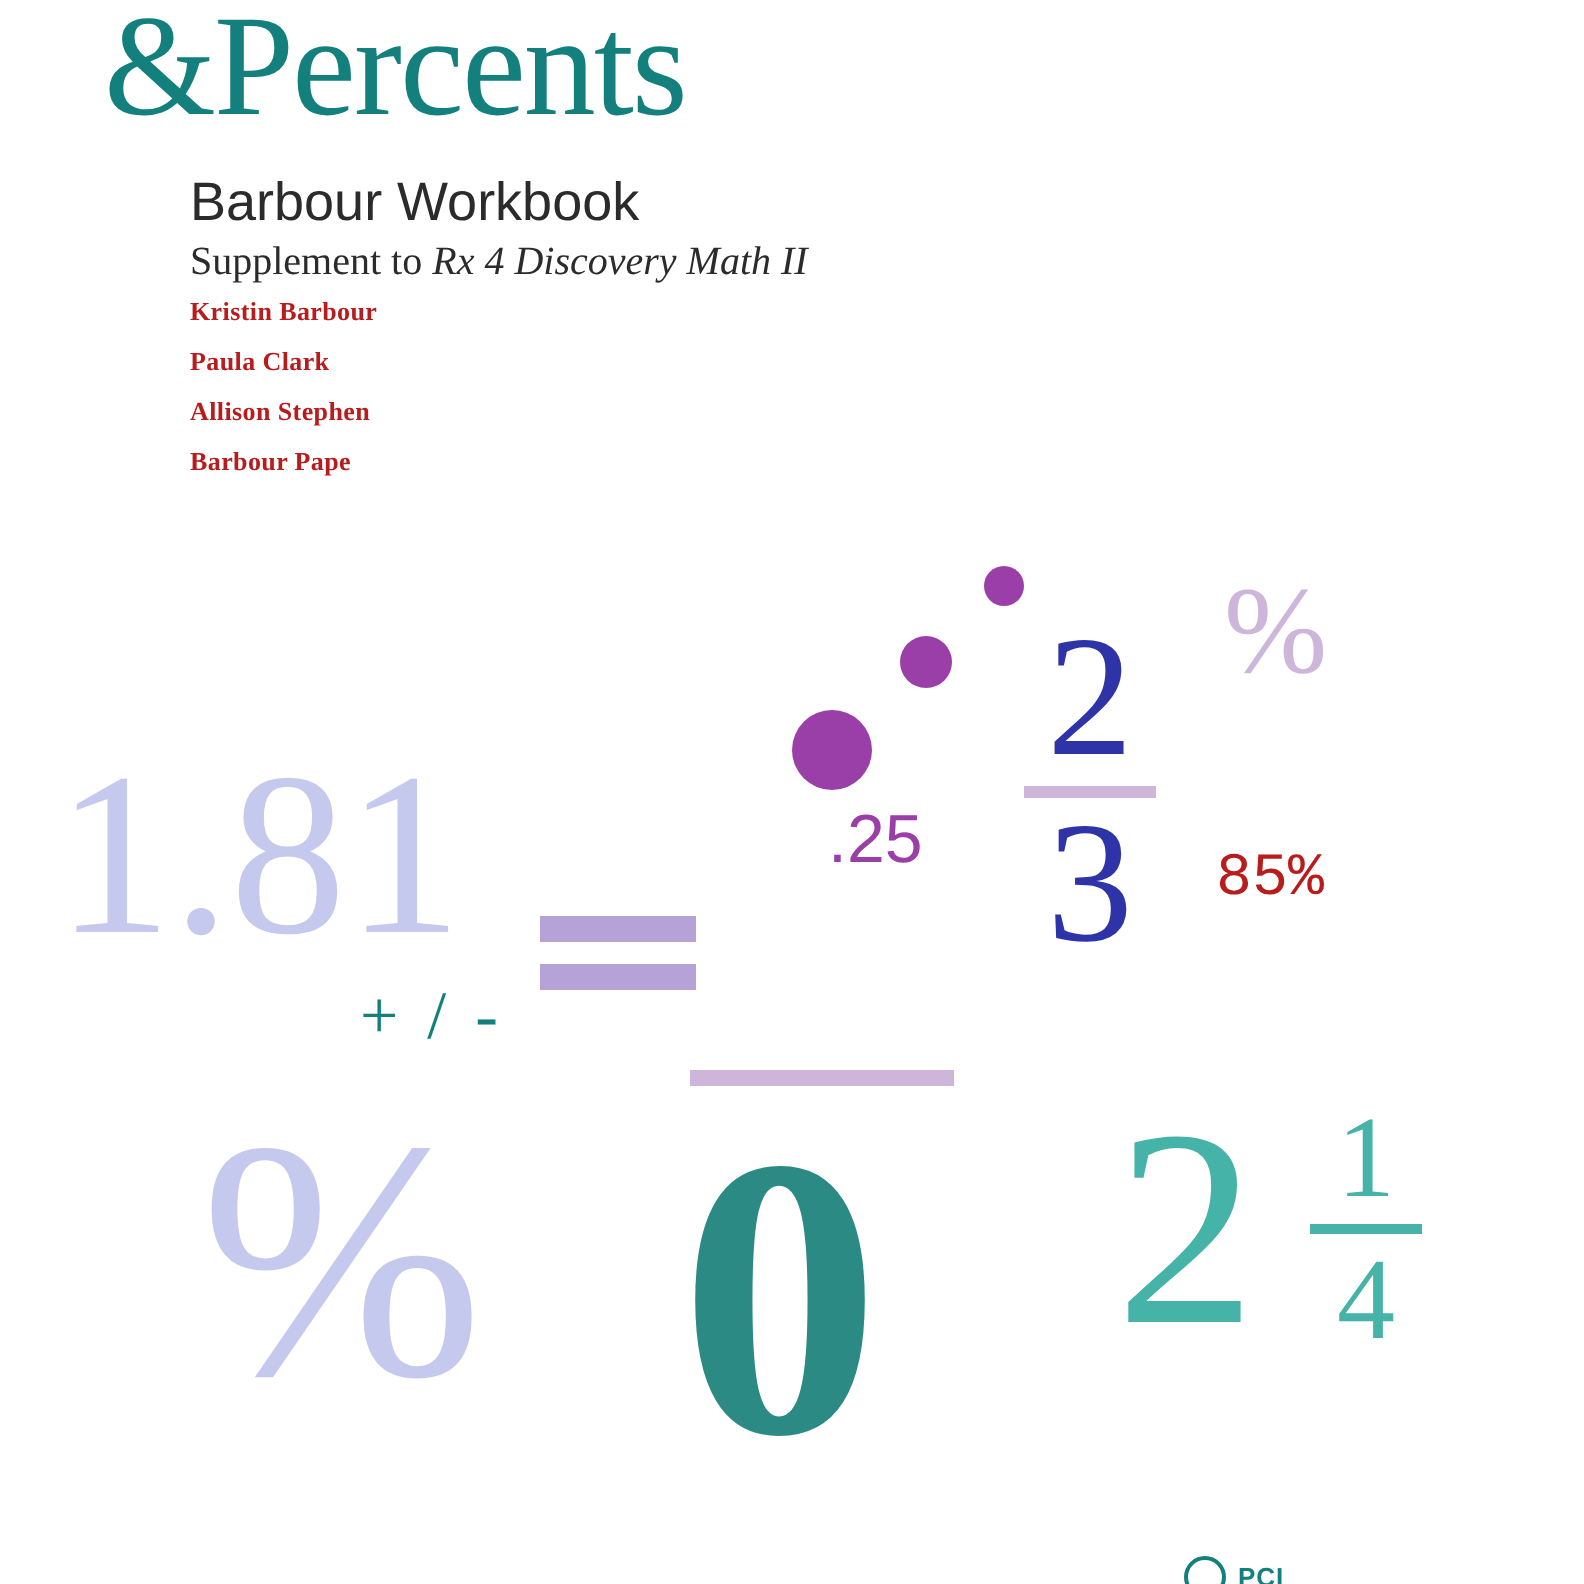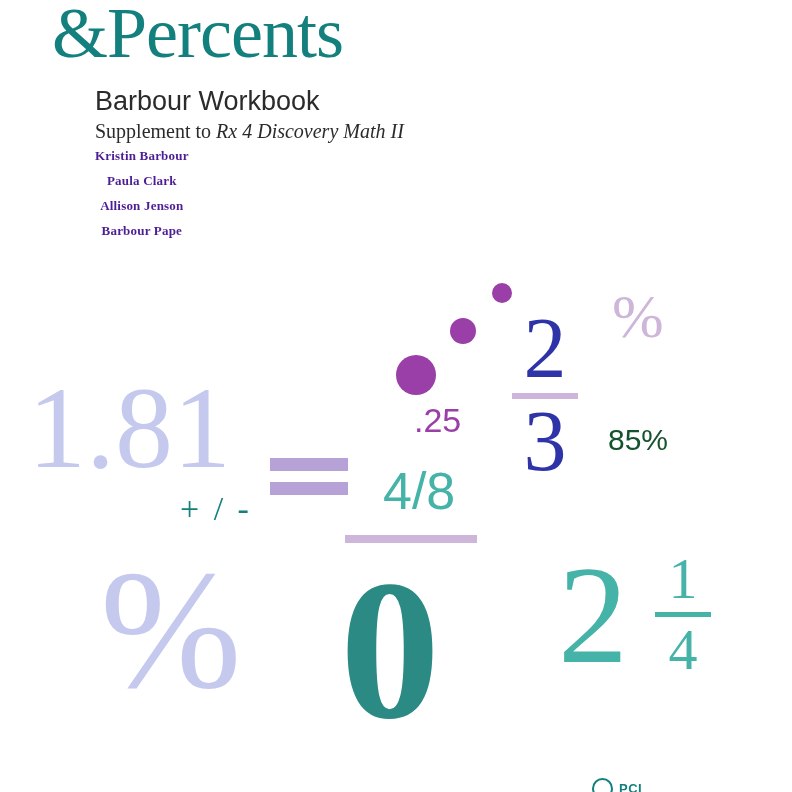--- a/index.html
+++ b/index.html
@@ -46,22 +46,21 @@
   .subtitle-2 .ital {
     font-style: italic;
   }
   .authors {
     position: absolute;
     left: 95px;
     top: 148px;
     font-family: "Liberation Serif", serif;
     font-size: 13px;
     font-weight: bold;
-    color: #4c1d95;
-    text-align: center;
+    color: #b91c1c;
   }
   .authors div {
     margin-bottom: 9px;
     letter-spacing: 0.2px;
   }
 
   
   .collage {
     position: absolute;
     left: 0;
@@ -123,23 +122,23 @@
   .pct-small {
     left: 612px;
     top: 35px;
     font-family: "Liberation Serif", serif;
     font-size: 62px;
     color: #cdb6d9;
   }
   .eightyfive {
     left: 608px;
     top: 175px;
-    font-family: Liberation Sans, sans-serif;
+    font-family: Liberation Mono, monospace;
     font-size: 30px;
-    color: #14532d;
+    color: #b91c1c;
   }
 
   
   .frac23 {
     left: 512px;
     top: 60px;
     font-family: "Liberation Serif", serif;
     color: #2e34a8;
     text-align: center;
   }
@@ -270,21 +269,21 @@
 
 <div class="subtitle-1">Barbour Workbook</div>
 
 <div class="subtitle-2">
   <span>Supplement to </span><span class="ital">Rx 4 Discovery Math II</span>
 </div>
 
 <div class="authors">
   <div>Kristin Barbour</div>
   <div>Paula Clark</div>
-  <div>Allison Jenson</div>
+  <div>Allison Stephen</div>
   <div>Barbour Pape</div>
 </div>
 
 <div class="collage">
 
   <div class="art pi">1.81</div>
 
 
   <div class="art dot-lg"></div>
   <div class="art dot-md"></div>
@@ -302,21 +301,20 @@
     <div class="den">3</div>
   </div>
 
   <div class="art equals">
     <div class="line"></div>
     <div class="line"></div>
   </div>
 
   <div class="art plusminus">+ / -</div>
 
-  <div class="art four-eighths">4/8</div>
   <div class="art four-eighths-bar"></div>
 
   <div class="art pct-big">%</div>
 
   <div class="art zero">0</div>
 
   <div class="art mixed-whole">2</div>
   <div class="art mixed-frac">
     <div class="num">1</div>
     <div class="bar"></div>

